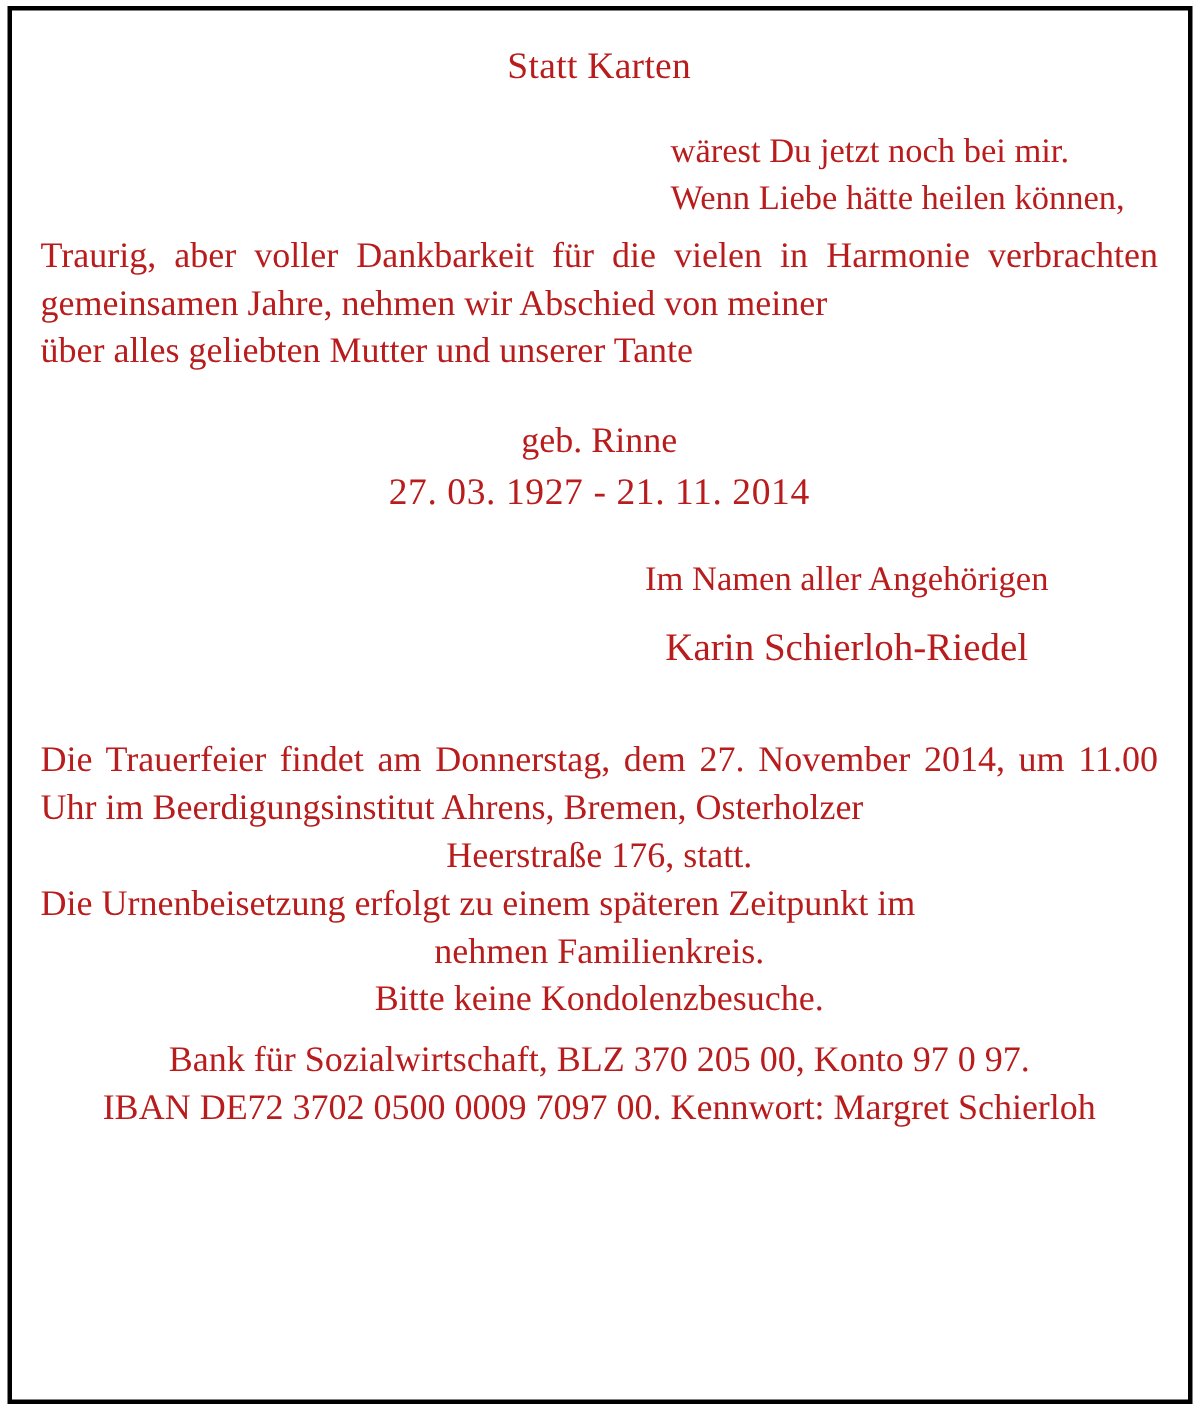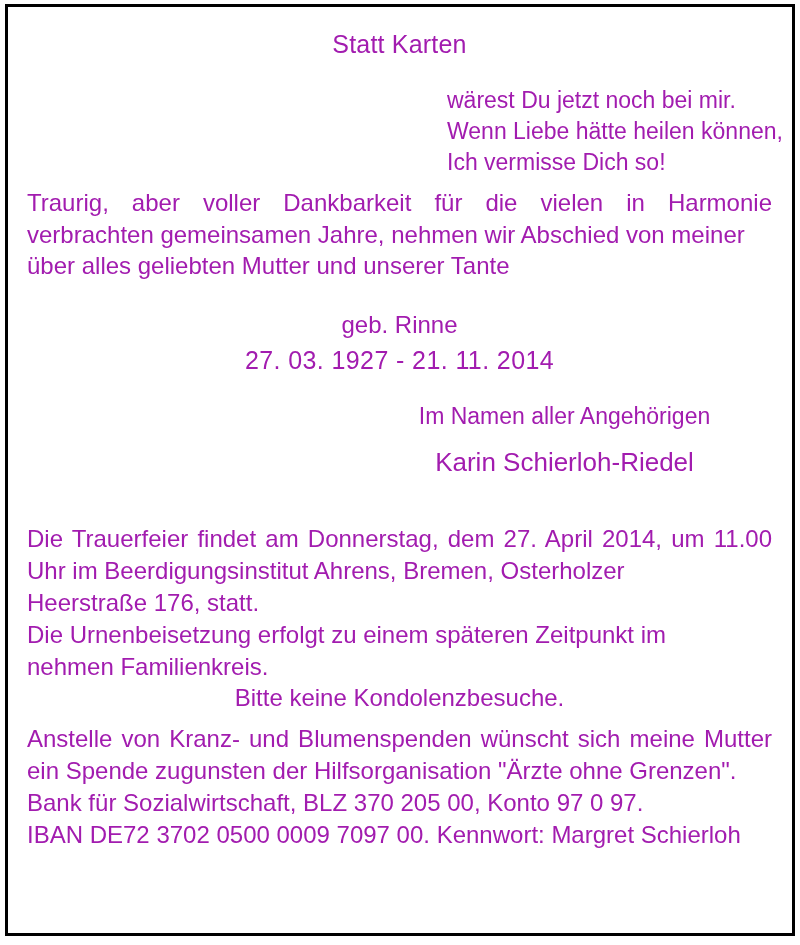--- a/index.html
+++ b/index.html
@@ -8,22 +8,22 @@
     padding: 0;
     background: #ffffff;
   }
 
   .page {
     position: relative;
     width: 800px;
     height: 945px;
     background: #ffffff;
     overflow: hidden;
-    font-family: Liberation Sans, sans-serif;
-    color: #a21caf;
+    font-family: Liberation Serif, serif;
+    color: #b91c1c;
     box-sizing: border-box;
   }
 
   
   .frame {
     position: absolute;
     left: 5px;
     top: 4px;
     right: 5px;
     bottom: 9px;
@@ -117,21 +117,21 @@
     font-size: 24px;
     line-height: 1.33;
   }
   .details p {
     margin: 0;
     text-align: justify;
     text-justify: inter-word;
   }
   .details p .lastline {
     display: block;
-    text-align: left;
+    text-align: center;
   }
   .details .solo {
     text-align: center;
   }
   .details .spaced {
     margin-top: 9px;
   }
 </style>
 </head>
 <body>
@@ -140,54 +140,52 @@
 
   <div class="frame"></div>
 
   <div class="content">
 
     <div class="statt-karten">Statt Karten</div>
 
     <div class="poem">
       <div>wärest Du jetzt noch bei mir.</div>
       <div>Wenn Liebe hätte heilen können,</div>
-      <div>Ich vermisse Dich so!</div>
     </div>
 
     <div class="intro">
       <span>Traurig, aber voller Dankbarkeit für die vielen in Harmonie verbrachten gemeinsamen Jahre, nehmen wir Abschied von meiner</span>
       <div class="lastline">über alles geliebten Mutter und unserer Tante</div>
     </div>
 
     <div class="name-block">
       <div class="maiden-name">geb. Rinne</div>
       <div class="life-dates">27. 03. 1927   -   21. 11. 2014</div>
     </div>
 
     <div class="signature">
       <div class="sig-intro">Im Namen aller Angehörigen</div>
       <div class="sig-name">Karin Schierloh-Riedel</div>
     </div>
 
     <div class="details">
 
       <p>
-        <span>Die Trauerfeier findet am Donnerstag, dem 27. April 2014, um 11.00 Uhr im Beerdigungsinstitut Ahrens, Bremen, Osterholzer</span>
+        <span>Die Trauerfeier findet am Donnerstag, dem 27. November 2014, um 11.00 Uhr im Beerdigungsinstitut Ahrens, Bremen, Osterholzer</span>
         <span class="lastline">Heerstraße 176, statt.</span>
       </p>
 
       <p>
         <span>Die Urnenbeisetzung erfolgt zu einem späteren Zeitpunkt im</span>
         <span class="lastline">nehmen Familienkreis.</span>
       </p>
 
       <p class="solo">Bitte keine Kondolenzbesuche.</p>
 
       <p class="spaced">
-        <span>Anstelle von Kranz- und Blumenspenden wünscht sich meine Mutter ein Spende zugunsten der Hilfsorganisation "Ärzte ohne Grenzen".</span>
         <span class="lastline">Bank für Sozialwirtschaft, BLZ 370 205 00, Konto 97 0 97.</span>
         <span class="lastline">IBAN DE72 3702 0500 0009 7097 00. Kennwort: Margret Schierloh</span>
       </p>
 
     </div>
 
   </div>
 </div>
 
 </body></html>

